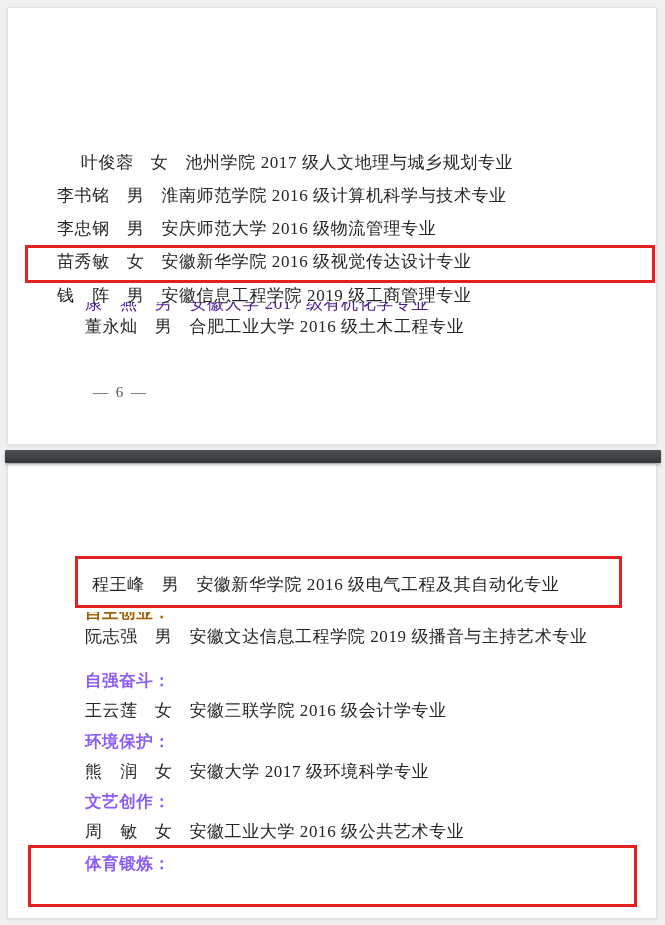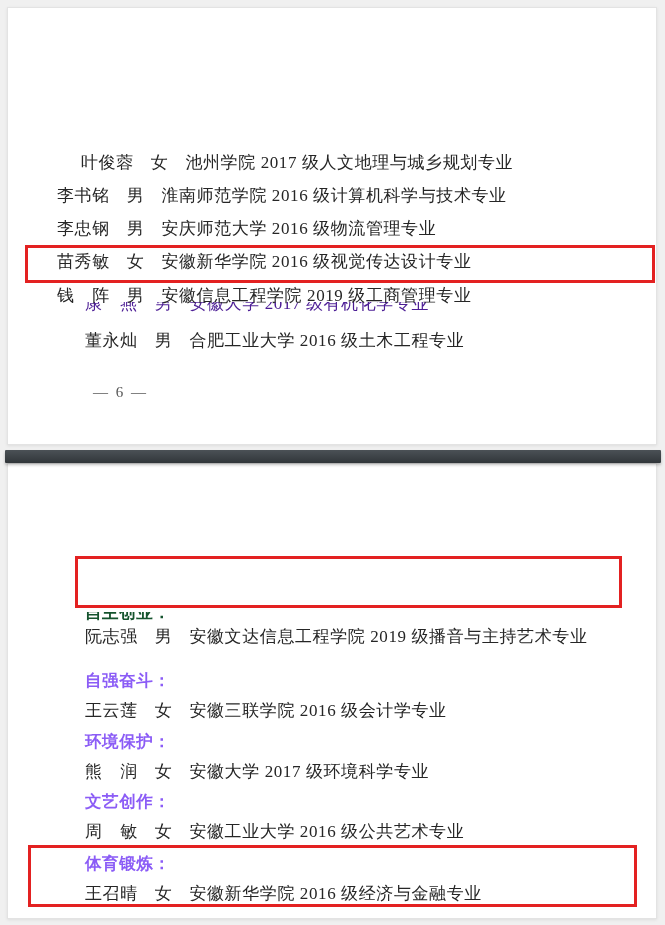--- a/index.html
+++ b/index.html
@@ -99,35 +99,38 @@
   <div class="row" style="top:285px; left:57px;">
     <span class="nm">钱　阵</span><span class="gd">男</span><span class="ds">安徽信息工程学院 2019 级工商管理专业</span>
   </div>
 
   <div class="clip-strip" style="top:302px; left:85px; width:460px; height:16px;">
     <div class="row faded" style="transform:translateY(-9px);">
       <span class="nm">康　燕</span><span class="gd">男</span><span class="ds">安徽大学 2017 级有机化学专业</span>
     </div>
   </div>
 
-  <div class="row" style="top:330px; left:85px;text-align:center;">
+  <div class="row" style="top:316px; left:85px;text-align:center;">
     <span class="nm">董永灿</span><span class="gd">男</span><span class="ds">合肥工业大学 2016 级土木工程专业</span>
   </div>
 
   <div class="pageno" style="top:384px; left:93px;">— 6 —</div>
 
   <div class="hl-box" style="left:25px; top:245px; width:630px; height:38px;"></div>
 
   <div class="divider"></div>
 
   <div class="page" id="page-2"></div>
 
+  <div class="row" style="top:574px; left:92px;">
+    <span class="nm">程王峰</span><span class="gd">男</span><span class="ds">安徽新华学院 2016 级电气工程及其自动化专业</span>
+  </div>
 
   <div class="clip-strip" style="top:612px; left:85px; width:200px; height:16px;">
-    <div class="hdr" style="transform:translateY(-10px); color:#14532d;">自主创业：</div>
+    <div class="hdr" style="transform:translateY(-10px); color:#a16207;">自主创业：</div>
   </div>
 
   <div class="row" style="top:626px; left:85px;">
     <span class="nm">阮志强</span><span class="gd">男</span><span class="ds">安徽文达信息工程学院 2019 级播音与主持艺术专业</span>
   </div>
 
   <div class="hdr" style="top:670px; left:85px;">自强奋斗：</div>
 
   <div class="row" style="top:700px; left:85px;">
     <span class="nm">王云莲</span><span class="gd">女</span><span class="ds">安徽三联学院 2016 级会计学专业</span>
@@ -140,21 +143,18 @@
   </div>
 
   <div class="hdr" style="top:791px; left:85px;">文艺创作：</div>
 
   <div class="row" style="top:821px; left:85px;">
     <span class="nm">周　敏</span><span class="gd">女</span><span class="ds">安徽工业大学 2016 级公共艺术专业</span>
   </div>
 
   <div class="hdr" style="top:853px; left:85px;">体育锻炼：</div>
 
-  <div class="row" style="top:883px; left:85px;">
-    <span class="nm">王召晴</span><span class="gd">女</span><span class="ds">安徽新华学院 2016 级经济与金融专业</span>
-  </div>
 
   <div class="hl-box" style="left:75px; top:556px; width:547px; height:52px;"></div>
 
   <div class="hl-box" style="left:28px; top:845px; width:609px; height:62px;"></div>
 
 </div>
 
 </body></html>

